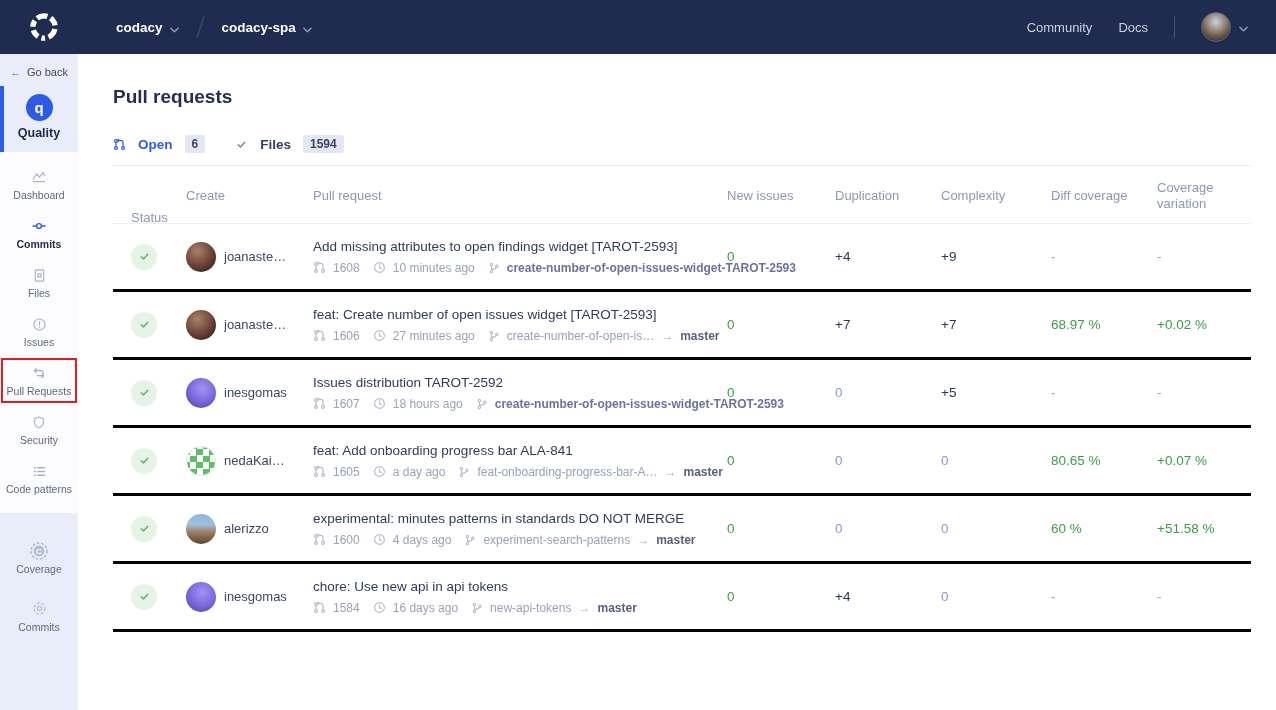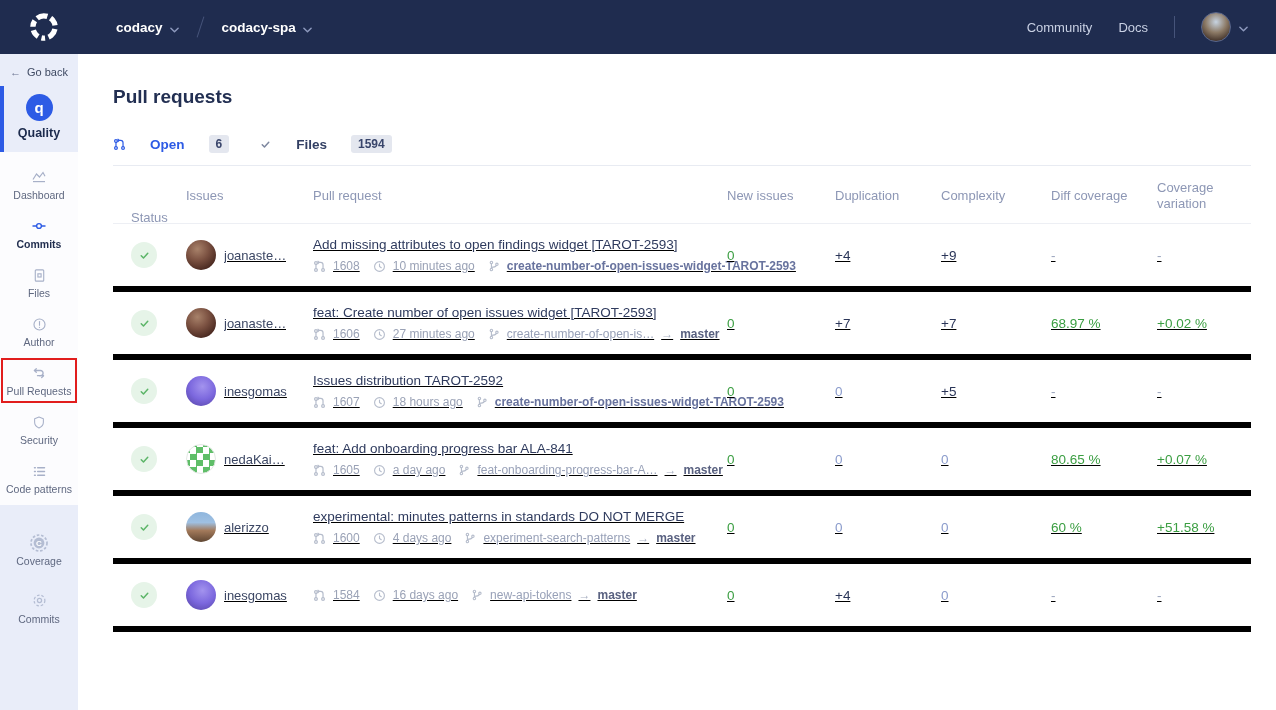--- a/index.html
+++ b/index.html
@@ -34,57 +34,57 @@
   .go-back { display:flex; align-items:center; justify-content:center; gap:6px;
     margin:12px 0 8px; color:#3f4a63; font-size:11px; cursor:pointer; }
   .go-back .arr { color:#6a7390; font-size:11px; }
   .q-block { position:relative; padding:8px 0 12px; text-align:center; }
   .q-block .active-bar { position:absolute; left:0; top:0; bottom:0; width:4px;
     background:#2d5be5; }
   .q-badge { width:27px; height:27px; border-radius:50%; background:#2d5be5; color:#fff;
     font-weight:700; font-size:15px; display:inline-flex; align-items:center;
     justify-content:center; }
   .q-label { margin-top:5px; font-size:12.5px; font-weight:700; color:#1c2b4d; }
-  .side-nav { background:#fcfcfe; padding:8px 0 2px; }
+  .side-nav { background:#fcfcfe; padding:8px 0 10px; }
   .nav-item { position:relative; height:49px; display:flex; flex-direction:column;
     align-items:center; justify-content:center; gap:3px; cursor:pointer; }
   .nav-icon { color:#a7b0c8; height:17px; display:flex; align-items:center; }
   .nav-label { font-size:10.5px; color:#5f6880; white-space:nowrap; }
   .nav-item.active .nav-icon { color:#2d5be5; }
   .nav-item.active .nav-label { color:#1f2c4d; font-weight:700; }
   .nav-item.annotated::after { content:""; position:absolute; inset:2px 1px;
     border:2px solid #e11d1d; pointer-events:none; }
   .side-bottom { padding-top:16px; }
   .side-bottom .nav-item { height:58px; }
   .side-bottom .nav-icon { color:#b4bdd3; height:19px; }
 
   
   .main { flex:1; background:#fff; padding:0 25px 0 35px; }
   .page-title { margin-top:32px; font-size:19px; font-weight:700; color:#222f52; }
 
   .tabs { margin-top:27px; display:flex; align-items:center; gap:30px;
     padding-bottom:12px; border-bottom:1px solid #e8ebf2; }
-  .tab { display:flex; align-items:center; gap:24px; cursor:pointer; }
+  .tab { display:flex; align-items:center; gap:12px; cursor:pointer; }
   .tab-ic { display:flex; align-items:center; }
   .tab.open .tab-label { color:#2d5be5; font-weight:700; font-size:13.5px; }
   .tab.open .tab-ic { color:#2d5be5; }
   .tab.closed .tab-label { color:#323f63; font-weight:700; font-size:13.5px; }
   .tab.closed .tab-ic { color:#7d879f; }
   .badge { background:#e4e7ef; border-radius:3px; padding:2px 7px; font-size:12px;
     font-weight:700; color:#39456b; }
 
   .grid { display:grid;
     grid-template-columns:73px 127px minmax(0,1fr) 108px 106px 110px 106px 94px;
     align-items:center; }
   .thead { height:58px; border-bottom:1px solid #edeff4; }
   .th { font-size:13px; color:#8d97b5; line-height:1.3; }
   .th-status { padding-left:18px;margin-top:44px; }
   .th-covvar { padding-right:4px; }
 
-  .trow { height:68px; border-bottom:6px solid #000000; cursor:pointer;text-decoration:underline; }
+  .trow { height:68px; border-bottom:3px solid #000000; cursor:pointer; }
   .c-status { padding-left:18px; }
   .status-badge { width:26px; height:26px; border-radius:50%; background:#e6f4e8;
     color:#5cb568; display:inline-flex; align-items:center; justify-content:center; }
   .c-author { display:flex; align-items:center; gap:8px; min-width:0; }
   .avatar { width:30px; height:30px; border-radius:50%; flex-shrink:0; }
   .av-photo-brown { background:radial-gradient(circle at 38% 30%, #a8826a 0%, #7c5242 40%, #46261e 80%, #2e1813 100%); }
   .av-photo-purple { background:radial-gradient(circle at 55% 35%, #a393ee 0%, #7c68de 50%, #51409f 100%); }
   .av-logo-green { background:repeating-conic-gradient(#5fbe68 0% 25%, #ffffff 0% 50%);
     background-size:13px 13px; background-position:3px 2px; border:1px solid #e3e8e4; }
   .av-photo-sky { background:linear-gradient(180deg, #8fb6dd 0%, #9fc0e2 35%, #a2795a 62%, #5f4632 100%); }
@@ -193,21 +193,21 @@
         <div class="nav-item">
     <span class="nav-icon">
             <svg viewBox="0 0 16 16" width="15" height="15">
               <g fill="none" stroke="currentColor" stroke-width="1.2">
                 <circle cx="8" cy="8" r="5.9"></circle>
                 <path d="M8 4.9v3.8" stroke-linecap="round"></path>
                 <circle cx="8" cy="11" r="0.7" fill="currentColor" stroke="none"></circle>
               </g>
             </svg>
           </span>
-    <span class="nav-label">Author</span>
+    <span class="nav-label">Issues</span>
   </div>
         <div class="nav-item annotated">
     <span class="nav-icon">
             <svg viewBox="0 0 16 16" width="16" height="16">
               <g fill="none" stroke="currentColor" stroke-width="1.3" stroke-linecap="round">
                 <path d="M3.5 5.5h6a2.6 2.6 0 0 1 0 5.2h-1"></path>
                 <path d="M5.3 3.7 3.5 5.5l1.8 1.8"></path>
                 <path d="M12.5 10.7h-6"></path>
                 <path d="M10.7 12.5l1.8-1.8"></path>
               </g>
@@ -285,21 +285,21 @@
               <path d="M3.5 7.3l2.4 2.4 4.6-5" fill="none" stroke="currentColor" stroke-width="1.6" stroke-linecap="round" stroke-linejoin="round"></path>
             </svg>
           </span>
         <span class="tab-label">Files</span>
         <span class="badge">1594</span>
       </span>
     </div>
 
     <div class="grid thead">
       <span class="th th-status">Status</span>
-      <span class="th">Issues</span>
+      <span class="th">Create</span>
       <span class="th">Pull request</span>
       <span class="th">New issues</span>
       <span class="th">Duplication</span>
       <span class="th">Complexity</span>
       <span class="th">Diff coverage</span>
       <span class="th th-covvar">Coverage variation</span>
     </div>
 
     <div>
         <div class="grid trow">
@@ -601,20 +601,21 @@
               <svg viewBox="0 0 14 14" width="13" height="13">
                 <path d="M3.5 7.3l2.4 2.4 4.6-5" fill="none" stroke="currentColor" stroke-width="1.6" stroke-linecap="round" stroke-linejoin="round"></path>
               </svg>
             </span>
     </div>
     <div class="c-author">
       <span class="avatar av-photo-purple"></span>
       <span class="a-name">inesgomas</span>
     </div>
     <div class="c-pr">
+      <div class="pr-title">chore: Use new api in api tokens</div>
       <div class="pr-meta">
         <span class="mi">
                 <svg viewBox="0 0 14 14" width="13" height="13">
                   <g fill="none" stroke="currentColor" stroke-width="1.3" stroke-linecap="round">
                     <circle cx="3.2" cy="3.2" r="1.5"></circle>
                     <circle cx="3.2" cy="10.8" r="1.5"></circle>
                     <circle cx="10.8" cy="10.8" r="1.5"></circle>
                     <path d="M3.2 4.9v4.2"></path>
                     <path d="M6.4 2.6h1.9a2.5 2.5 0 0 1 2.5 2.5v4"></path>
                     <path d="M5.3 1.4 6.5 2.6 5.3 3.8"></path>

